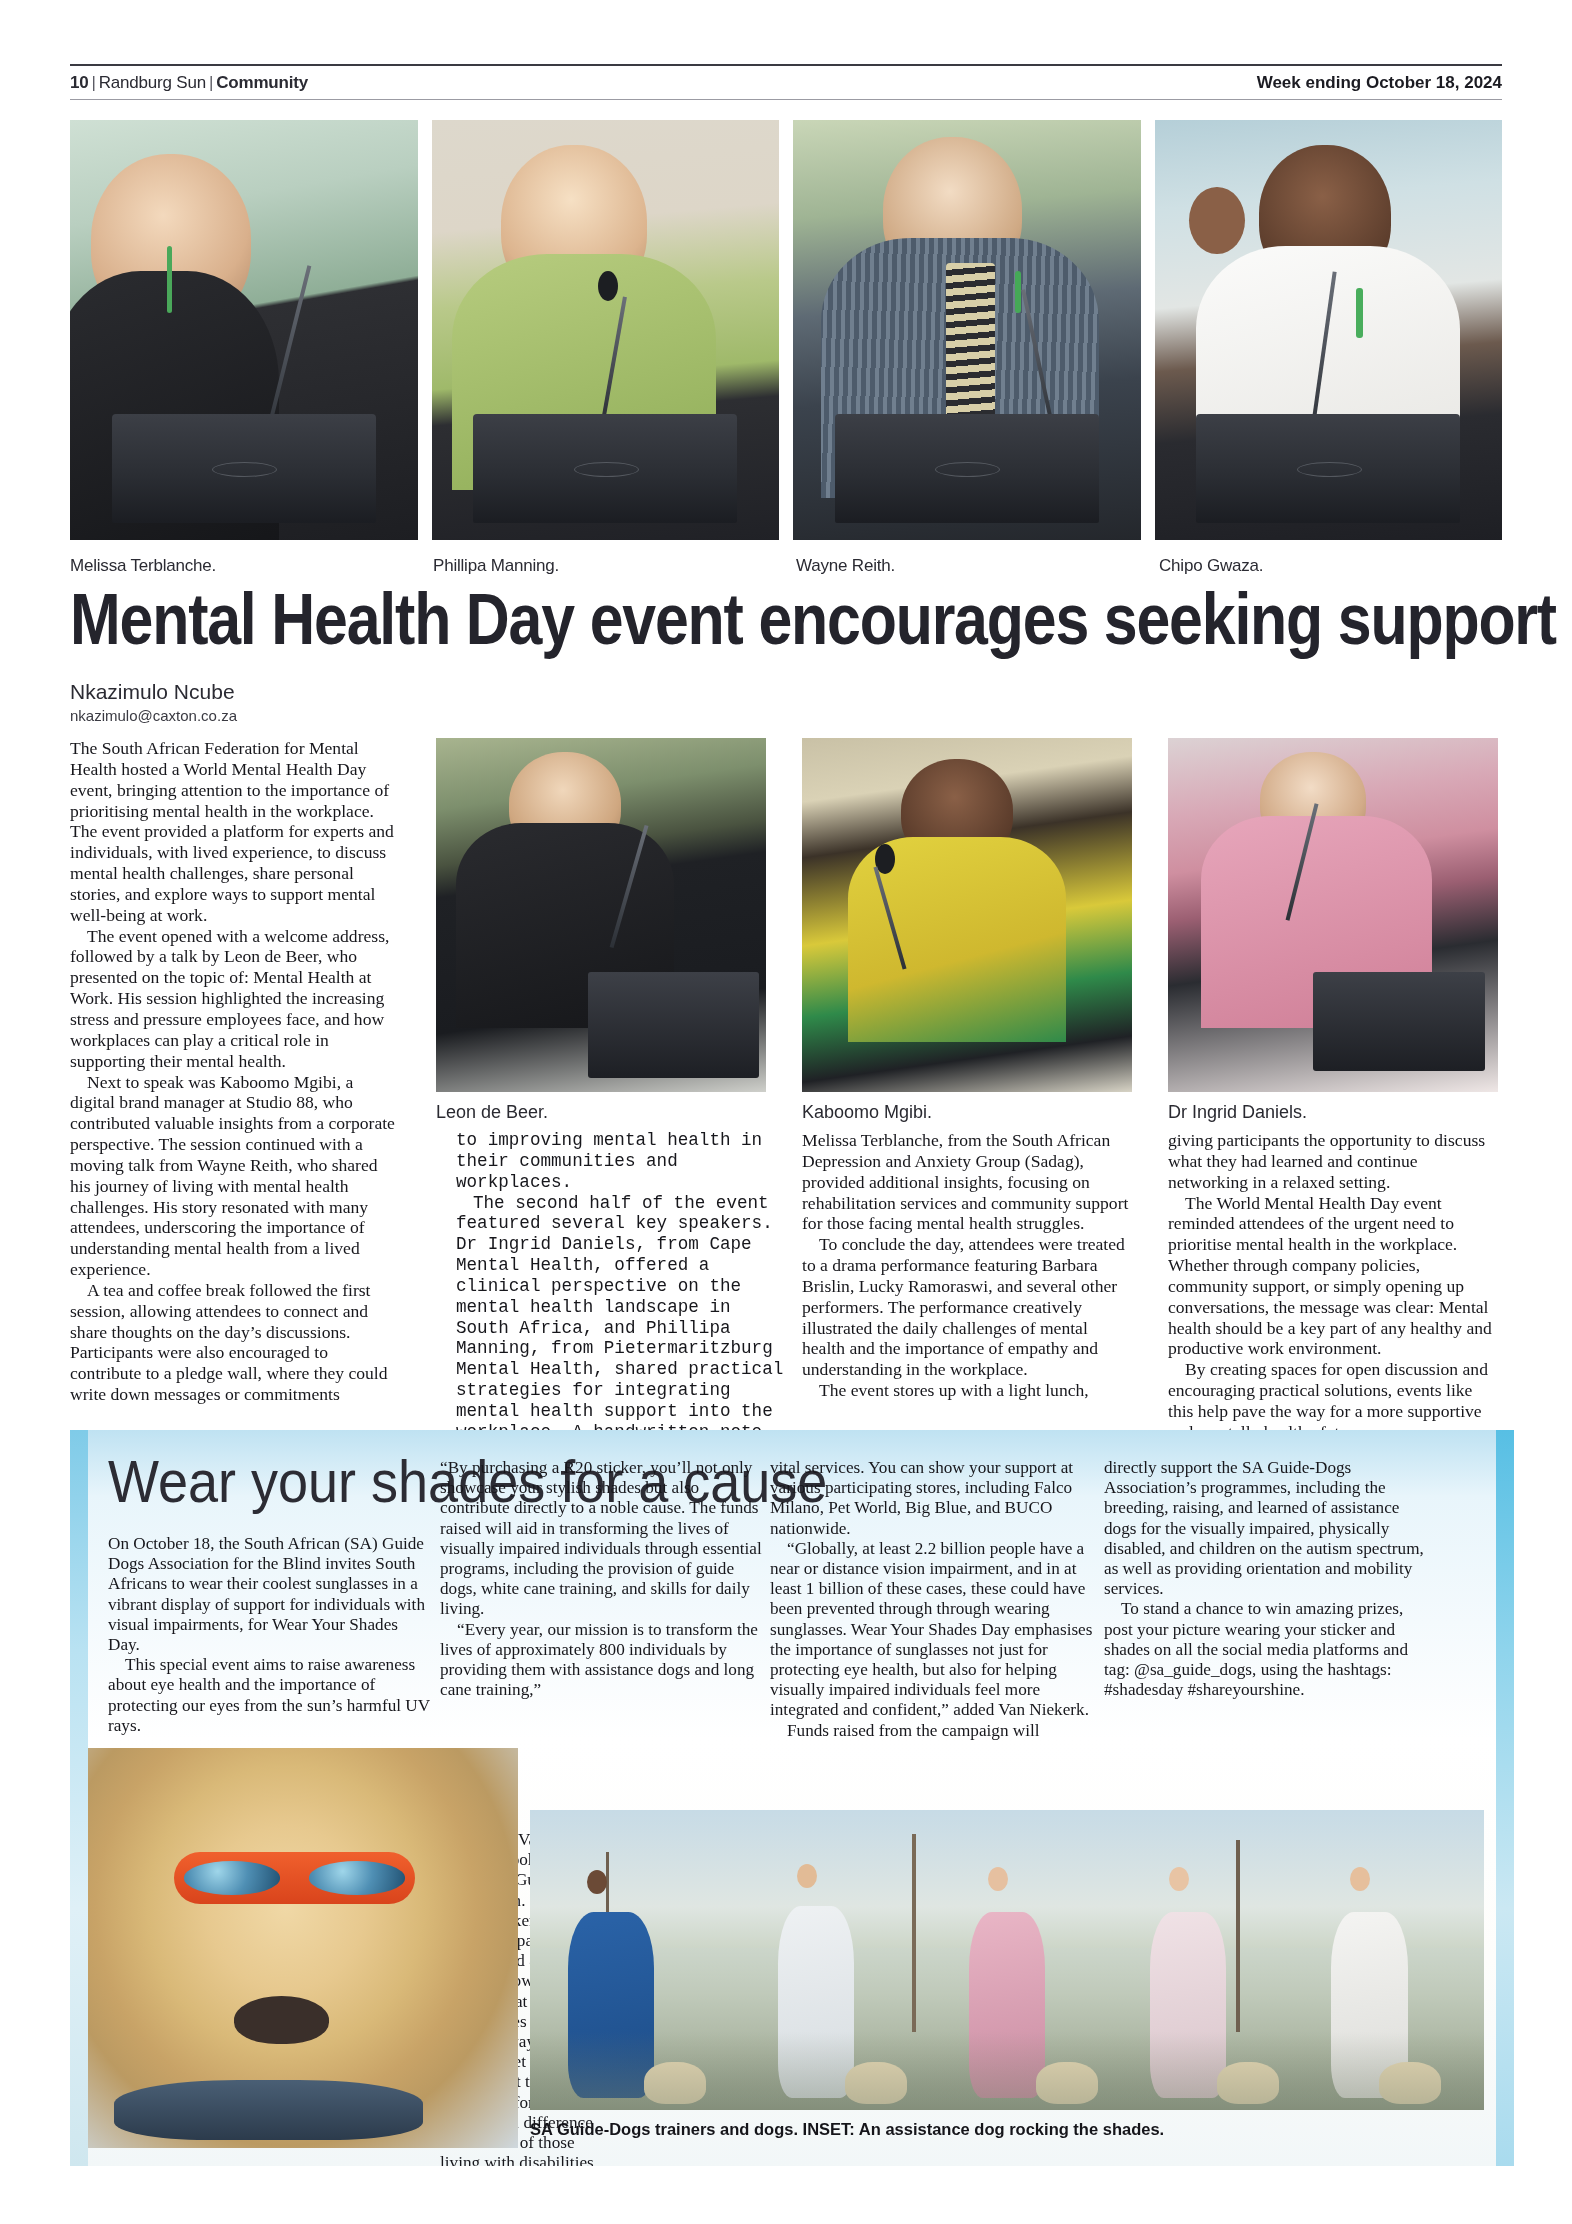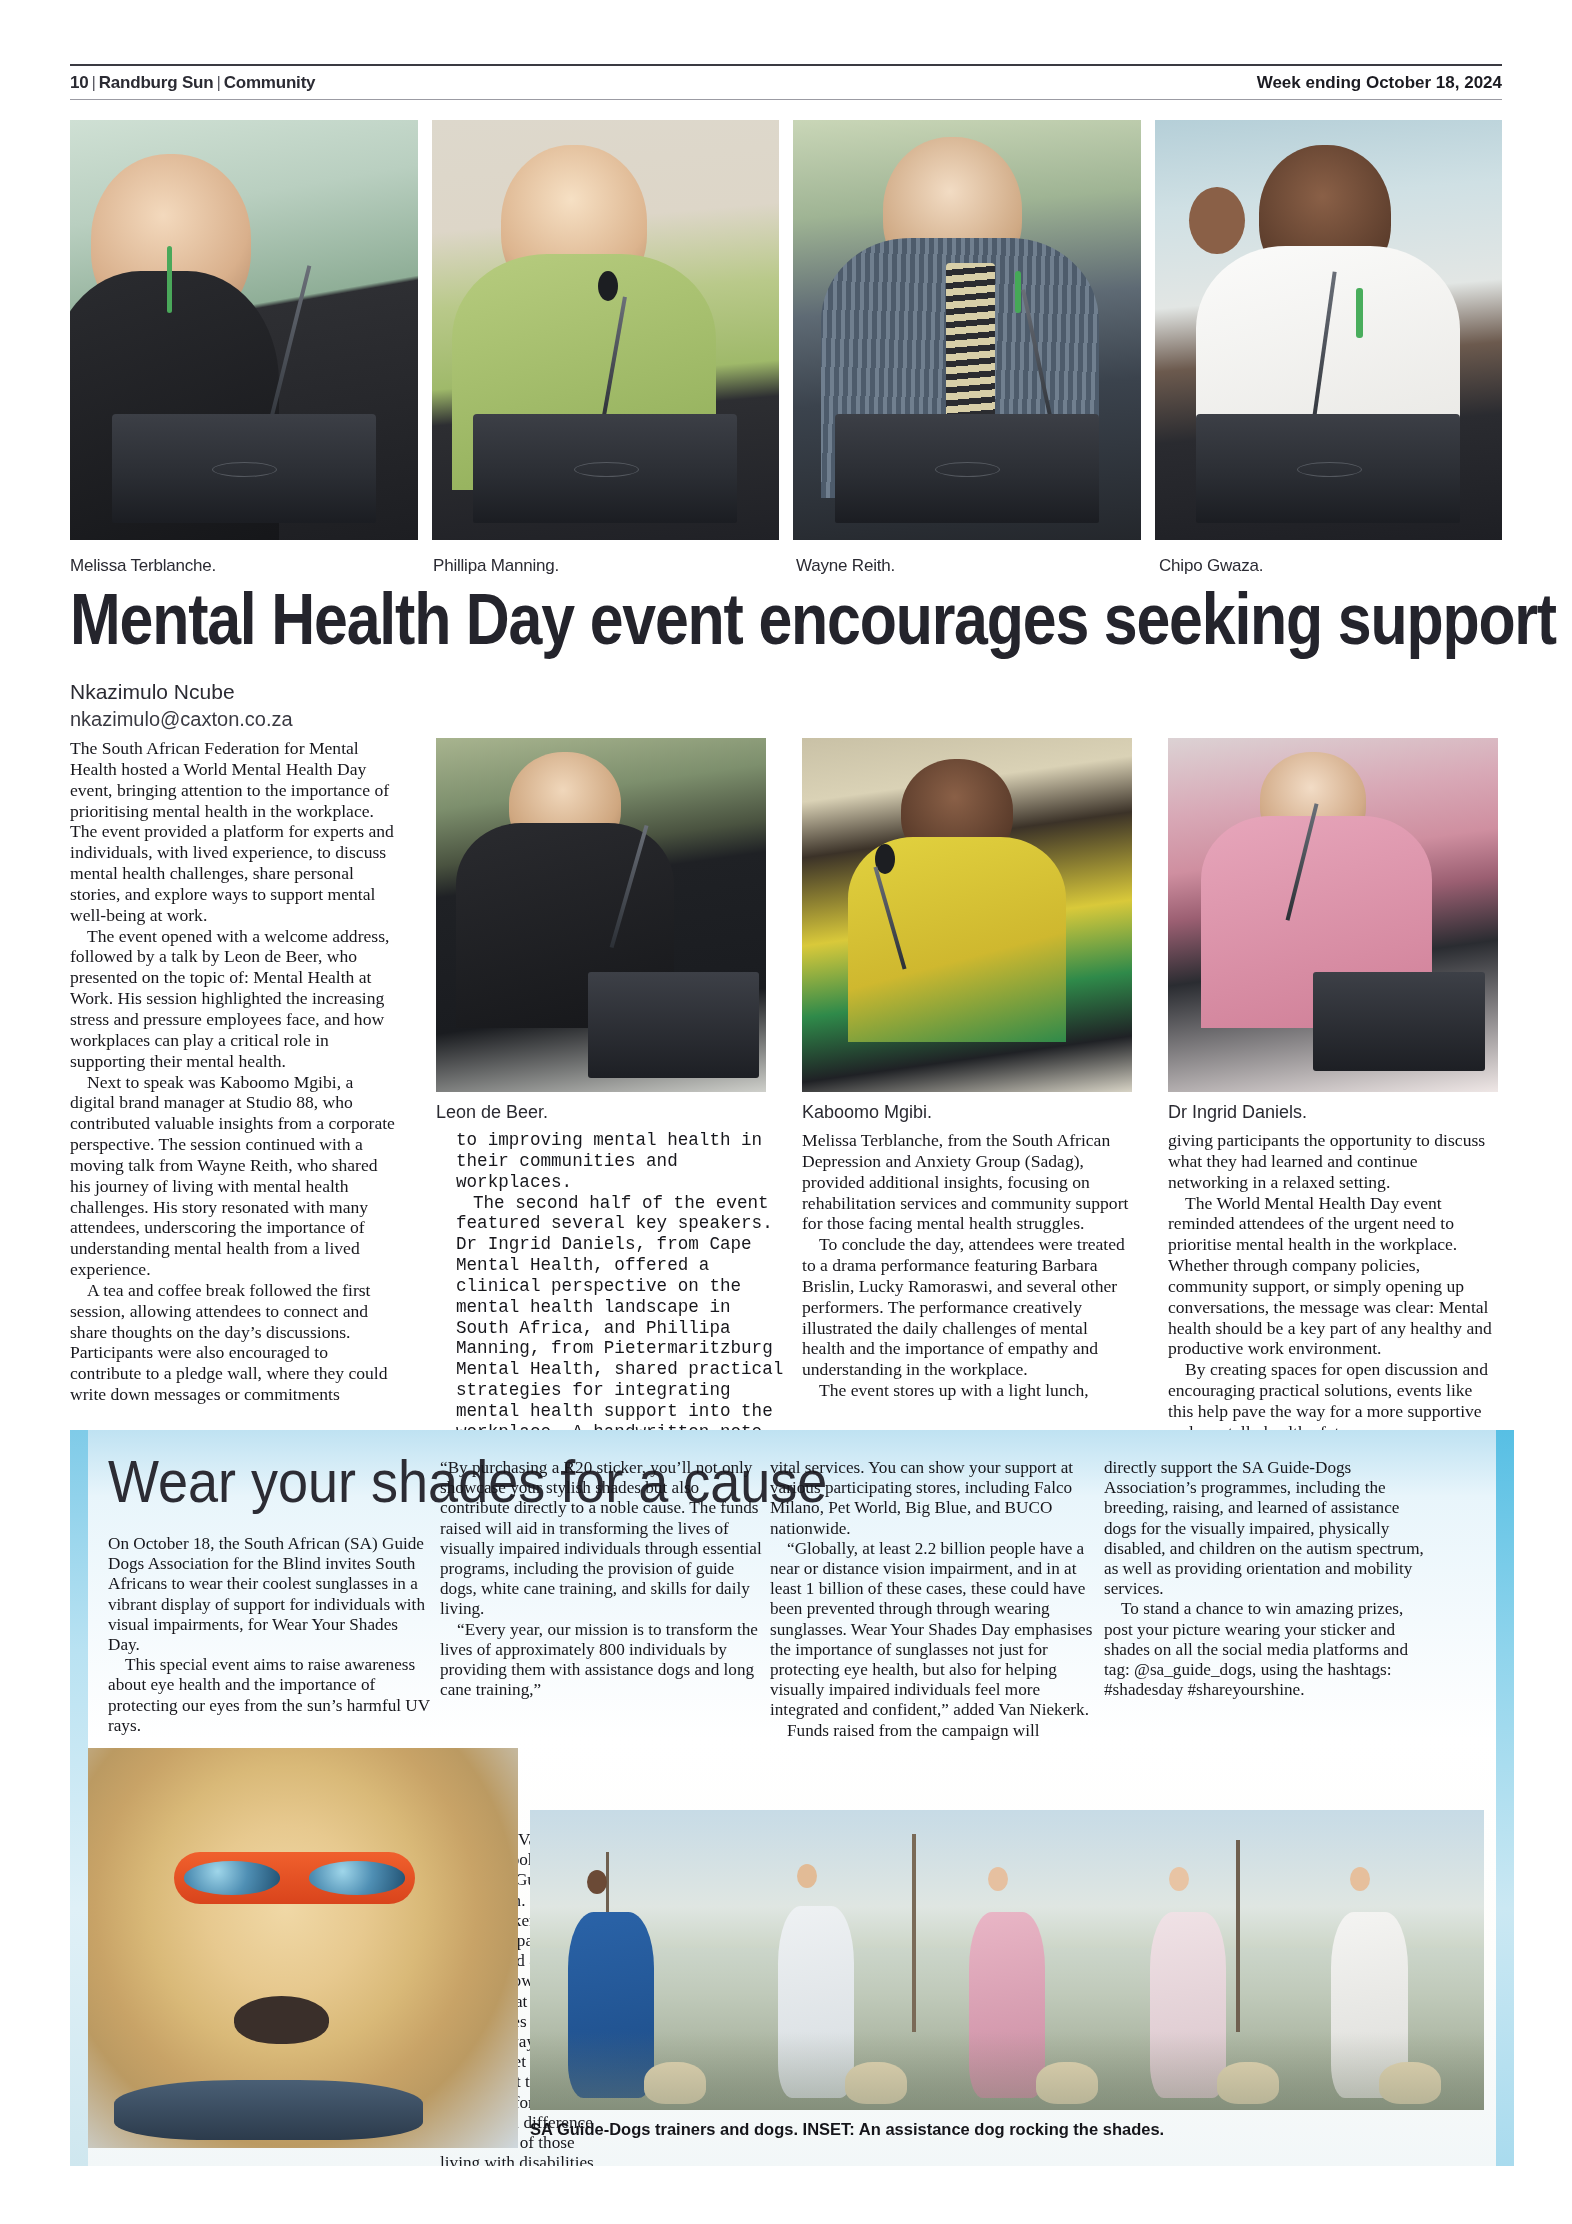--- a/index.html
+++ b/index.html
@@ -15,21 +15,21 @@
 
   
   .masthead {
     position: absolute; left: 70px; top: 64px; width: 1432px; height: 36px;
     border-top: 2px solid #3a3a42; border-bottom: 1px solid #9b9ba3;
     display: flex; align-items: center; justify-content: space-between;
   }
   .mh-left { font-family: "Liberation Sans", sans-serif; font-size: 17px; color: #2b2b33; letter-spacing: -0.2px; white-space: nowrap;}
   .mh-left .pg { font-weight: 700; }
   .mh-left .sep { color:#5a5a63; padding: 0 3px;}
-  .mh-left .pub { font-weight: 700; margin-top: 7px; }
+  .mh-left .pub { font-weight: 400; margin-top: 7px; }
   .mh-left .sec { font-weight: 700; }
   .mh-right { font-family: "Liberation Sans", sans-serif; font-size: 17px; font-weight: 700; color: #1b1b22; white-space: nowrap;}
 
   
   .photostrip { position: absolute; left: 70px; top: 120px; width: 1432px; height: 425px; display: flex; gap: 14px; }
   .ph { position: relative; overflow: hidden; }
 
   
   .p1 { width: 349px; height: 420px; background: linear-gradient(170deg,#cfe0d4 0%,#b9cfc0 22%,#8fae97 45%,#2e2f33 46%,#1d1e22 100%); }
   
@@ -61,21 +61,21 @@
     font-family: "Liberation Sans Narrow","Liberation Sans", sans-serif;
     font-weight: 700; font-size: 72px; line-height: 0.92;
     letter-spacing: -1.4px; color: #24242c;
     transform: scaleX(0.845); transform-origin: left top;
     white-space: nowrap;
   }
 
   
   .byline { position:absolute; left:70px; top: 680px; width: 330px; font-family:"Liberation Sans", sans-serif; }
   .byline .nm { font-size: 21px; color:#2b2b33; line-height: 1.15; }
-  .byline .em { font-size: 20px; color:#3a3a42; line-height: 1.3; margin-top:2px; }
+  .byline .em { font-size: 15px; color:#3a3a42; line-height: 1.3; margin-top:2px; }
 
   
   .colwrap { position: absolute; left: 70px; top: 738px; width: 1432px; }
   .col { position: absolute; top: 0; width: 332px; font-size: 17.6px; line-height: 1.185; text-align: left; color:#17171c; }
   .col p { text-indent: 17px; margin: 0; }
   .col p.first { text-indent: 0; }
   .c1 { left: 0; }
   .c2 { left: 386px; font-family: Liberation Mono, monospace; }
   .c3 { left: 732px; }
   .c4 { left: 1098px; }

